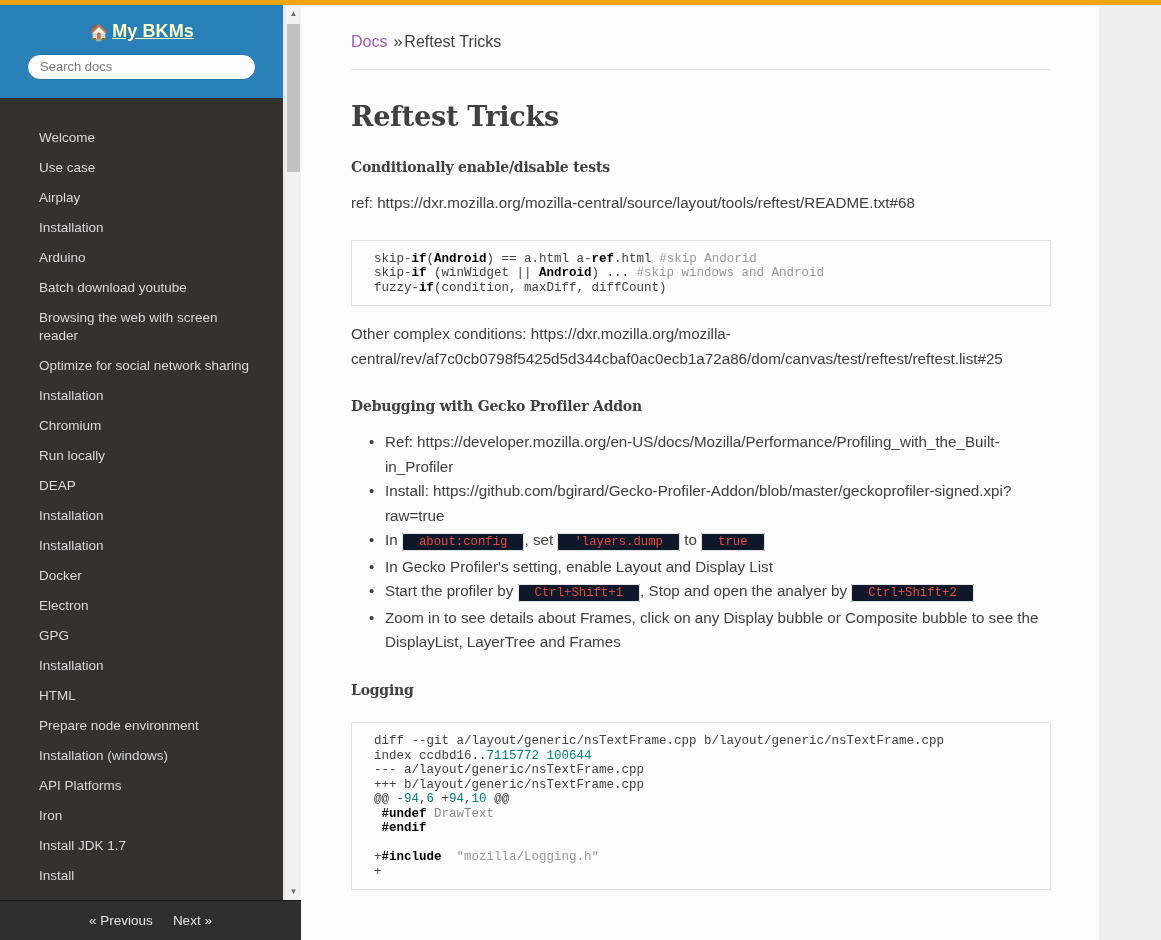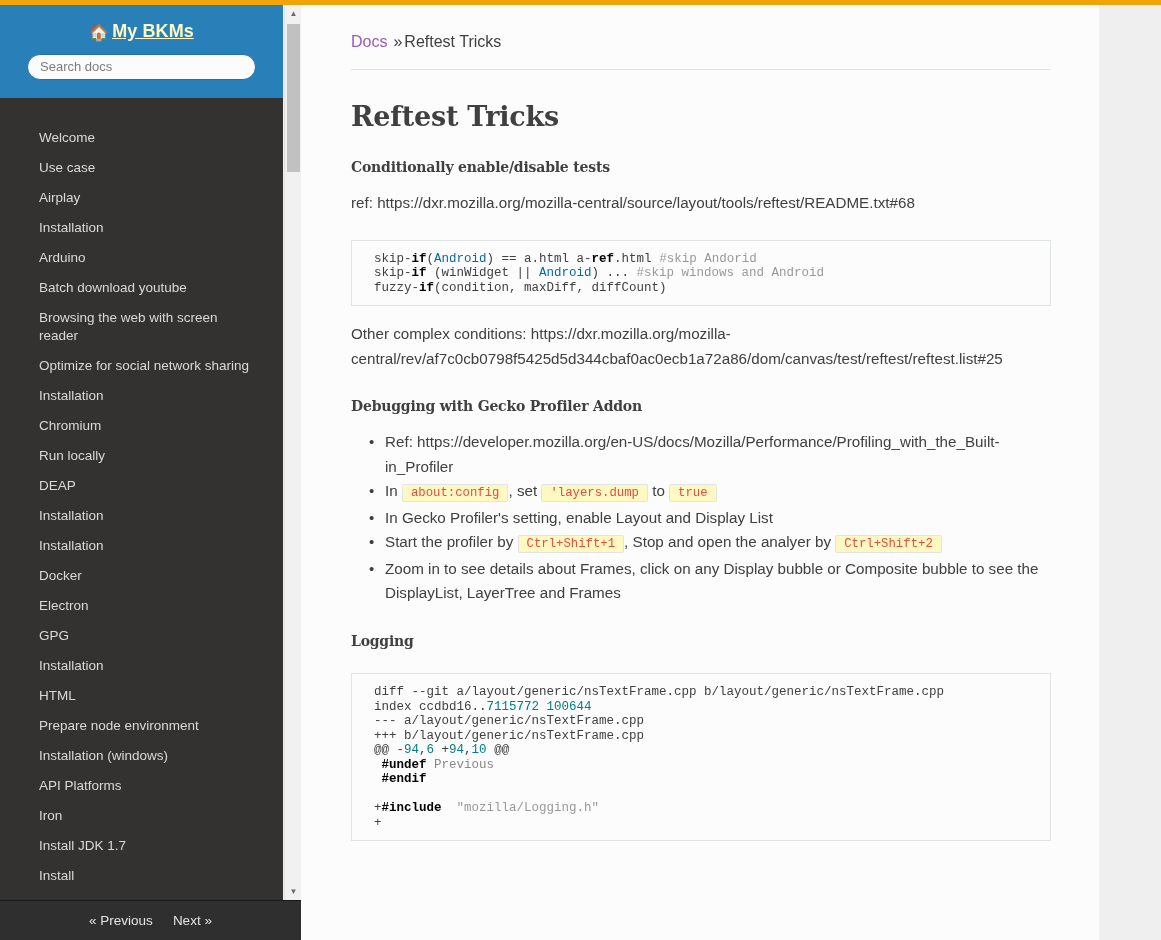--- a/index.html
+++ b/index.html
@@ -189,21 +189,21 @@
     border: 1px solid #e1e4e5;
     padding: 11px 12px 10px 22px;
     overflow: hidden;
     font-family: "Liberation Mono", monospace;
     font-size: 12.5px;
     line-height: 14.5px;
     color: #404040;
     white-space: pre;
   }
   .codeblock .k  { color: #000000; font-weight: bold; }
-  .codeblock .n  { color: #0369a1; font-weight: normal; }
+  .codeblock .n  { color: #000000; font-weight: bold; }
   .codeblock .c  { color: #999999; }
   .codeblock .num{ color: #008080; }
   .codeblock .gray { color: #888888; }
   .codeblock .str { color: #999999; }
   .codeblock .cp { color: #000000; font-weight: bold; }
 
   
   ul.bullets {
     margin: 16px 0 0 0;
     padding: 0 0 0 24px;
@@ -222,24 +222,24 @@
     content: "•";
     position: absolute;
     left: -6px; top: 0;
     color: #404040;
     font-size: 15px;
   }
   code.inline {
     font-family: "Liberation Mono", monospace;
     font-size: 12.3px;
     color: #E74C3C;
-    background: #fef9c3;
+    background: #0f172a;
     border: 1px solid #e1e4e5;
     border-radius: 2px;
-    padding: 1px 8px;
+    padding: 1px 16px;
     white-space: nowrap;
   }
 
   
   .right-gutter {
     position: absolute;
     top: 5px; right: 0;
     width: 62px; height: 935px;
     background: #efefef;
     z-index: 5;
@@ -372,34 +372,35 @@
       <div class="codeblock"><span>skip-</span><span class="k">if</span><span>(</span><span class="n">Android</span><span>) == a.html a-</span><span class="k">ref</span><span>.html </span><span class="c">#skip Andorid</span>
 <span>skip-</span><span class="k">if</span><span> (winWidget || </span><span class="n">Android</span><span>) ... </span><span class="c">#skip windows and Android</span>
 <span>fuzzy-</span><span class="k">if</span><span>(condition, maxDiff, diffCount)</span></div>
 
       <p class="body">Other complex conditions: https://dxr.mozilla.org/mozilla-central/rev/af7c0cb0798f5425d5d344cbaf0ac0ecb1a72a86/dom/canvas/test/reftest/reftest.list#25</p>
 
       <h2>Debugging with Gecko Profiler Addon</h2>
 
       <ul class="bullets">
         <li><span>Ref: https://developer.mozilla.org/en-US/docs/Mozilla/Performance/Profiling_with_the_Built-in_Profiler</span></li>
+        <li><span>Install: https://github.com/bgirard/Gecko-Profiler-Addon/blob/master/geckoprofiler-signed.xpi?raw=true</span></li>
         <li><span>In</span> <code class="inline">about:config</code><span>, set</span> <code class="inline">'layers.dump</code> <span>to</span> <code class="inline">true</code></li>
         <li><span>In Gecko Profiler's setting, enable Layout and Display List</span></li>
         <li><span>Start the profiler by</span> <code class="inline">Ctrl+Shift+1</code><span>, Stop and open the analyer by</span> <code class="inline">Ctrl+Shift+2</code></li>
         <li><span>Zoom in to see details about Frames, click on any Display bubble or Composite bubble to see the DisplayList, LayerTree and Frames</span></li>
       </ul>
 
       <h2>Logging</h2>
 
       <div class="codeblock"><span>diff --git a/layout/generic/nsTextFrame.cpp b/layout/generic/nsTextFrame.cpp</span>
 <span>index ccdbd16..</span><span class="num">7115772</span><span> </span><span class="num">100644</span>
 <span>--- a/layout/generic/nsTextFrame.cpp</span>
 <span>+++ b/layout/generic/nsTextFrame.cpp</span>
 <span>@@ -</span><span class="num">94</span><span>,</span><span class="num">6</span><span> +</span><span class="num">94</span><span>,</span><span class="num">10</span><span> @@</span>
-<span> </span><span class="cp">#undef</span><span> </span><span class="gray">Previous</span>
+<span> </span><span class="cp">#undef</span><span> </span><span class="gray">DrawText</span>
 <span> </span><span class="cp">#endif</span>
 <span></span>
 <span>+</span><span class="cp">#include</span><span>  </span><span class="str">"mozilla/Logging.h"</span>
 <span>+</span></div>
 
     </div>
   </div>
 
   <div class="right-gutter"></div>
 

